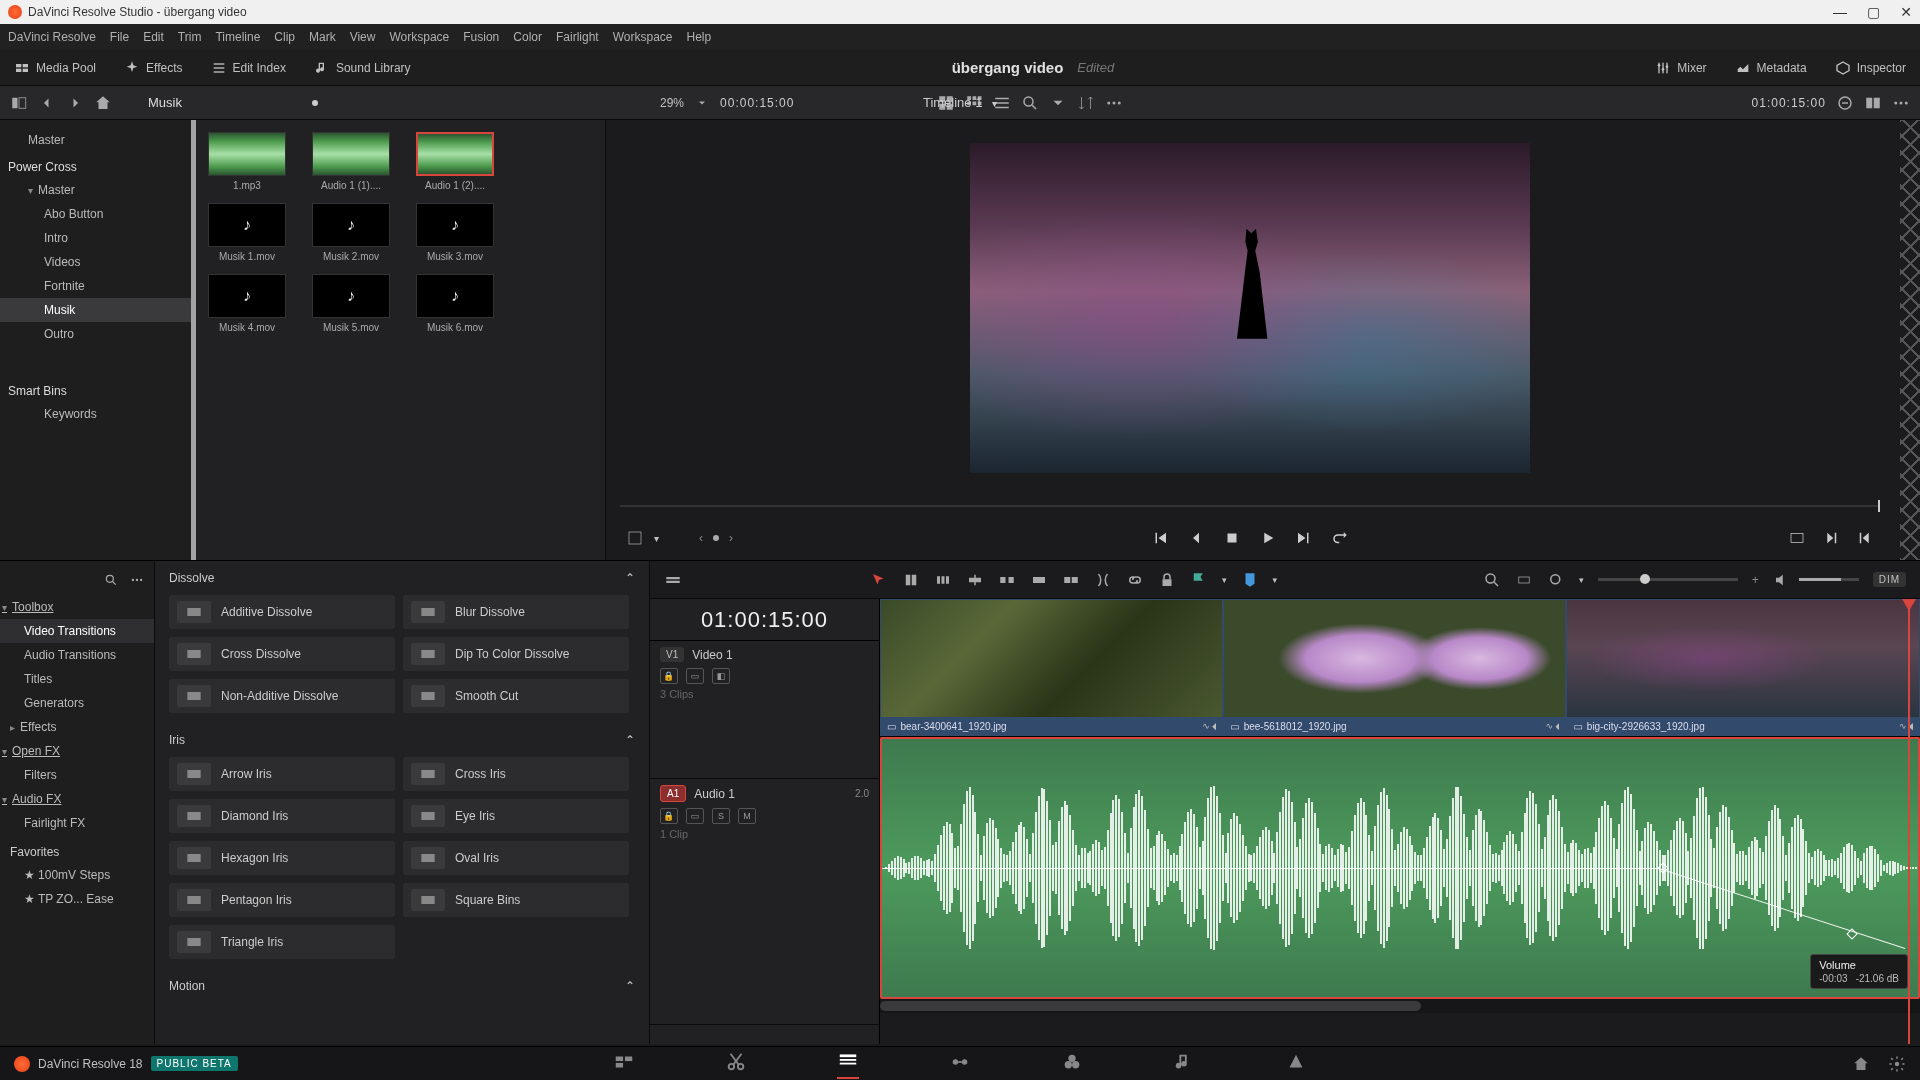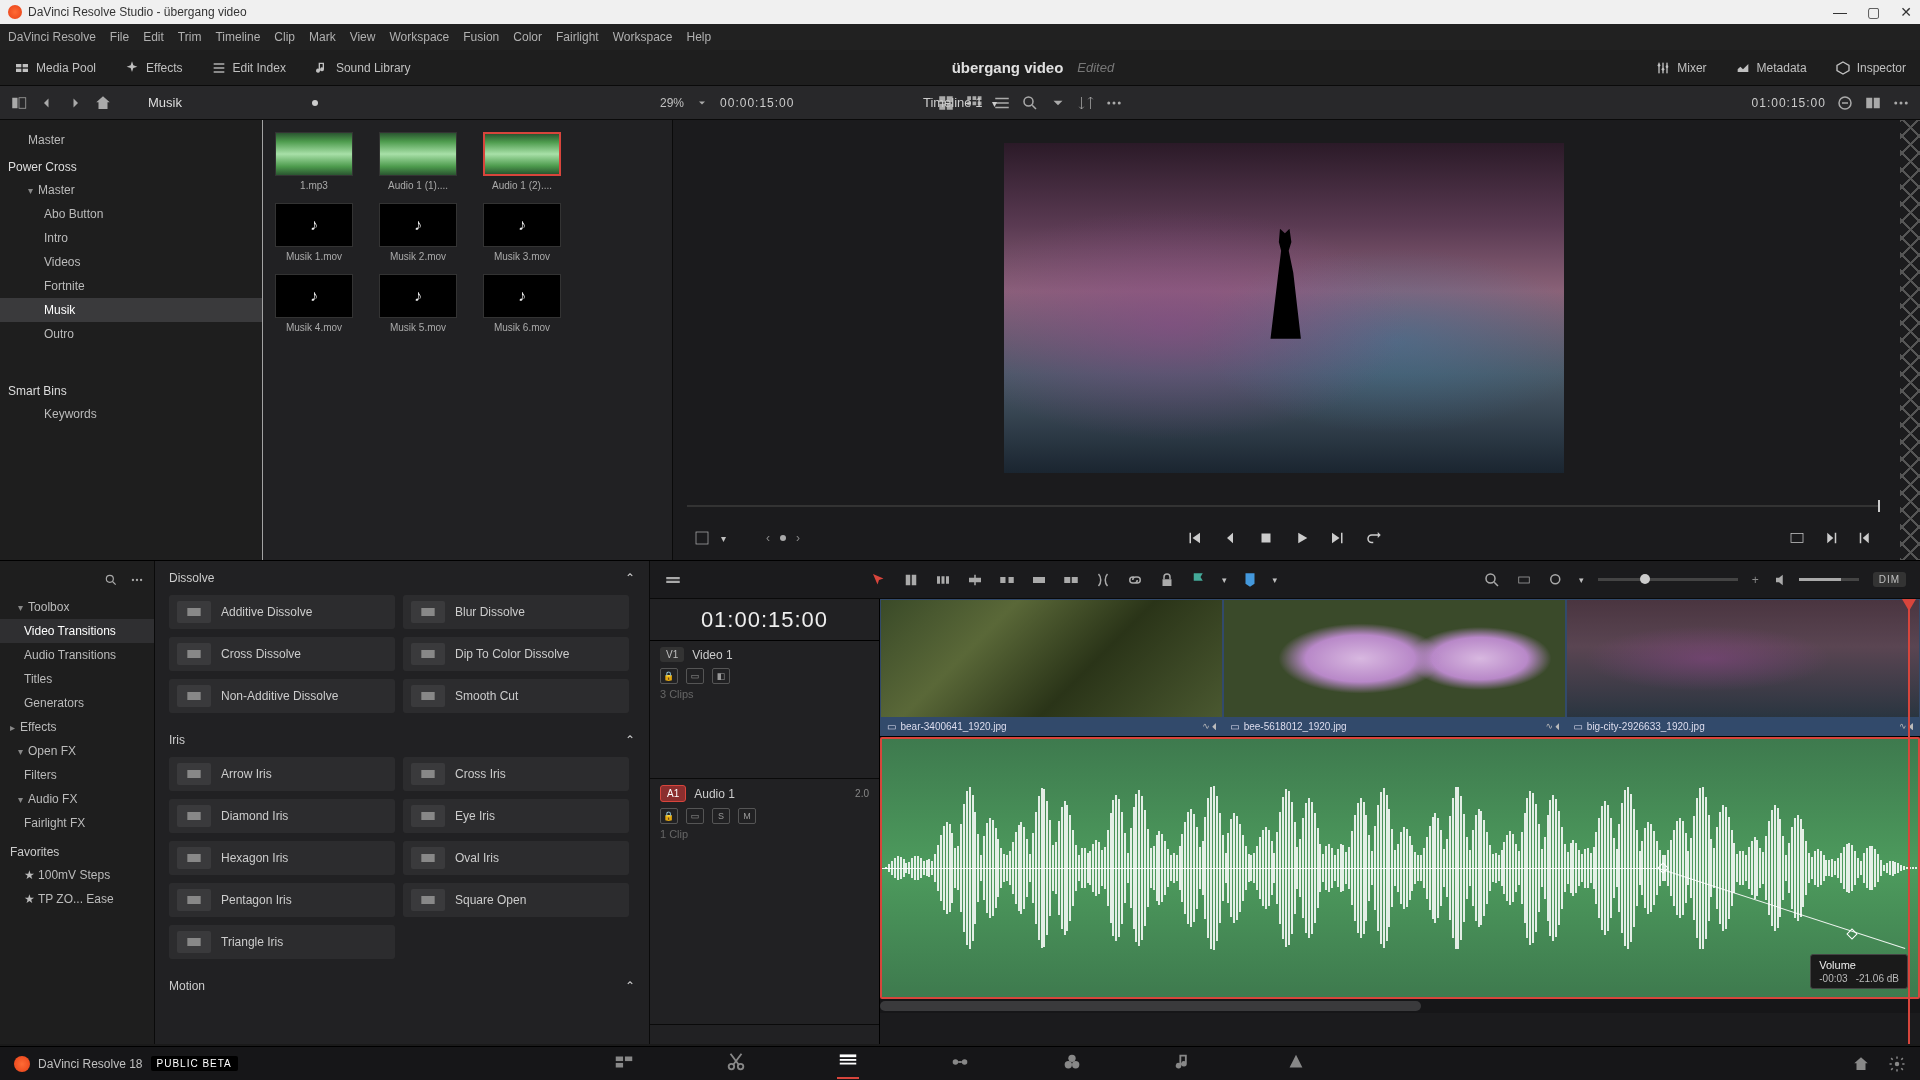--- a/index.html
+++ b/index.html
@@ -32,21 +32,21 @@
 .subbar .dot { width:6px; height:6px; border-radius:50%; background:#ccc; }
 .subbar .mid { position:absolute; left:660px; display:flex; align-items:center; gap:12px; }
 .subbar .tc { letter-spacing:1px; color:#ccc; }
 .subbar .tlname { position:absolute; left:50%; transform:translateX(-50%); color:#ccc; font-size:13px; }
 
 
 .row1 { display:flex; height:440px; }
 .row2 { display:flex; height:484px; border-top:1px solid #000; }
 
 
-.tree { width:263px; background:#1e1e1e; border-right:1px solid #a3a3a3; padding:8px 0; overflow:hidden; }
+.tree { width:196px; background:#1e1e1e; border-right:5px solid #a3a3a3; padding:8px 0; overflow:hidden; }
 .tree .n { padding:5px 12px; cursor:pointer; color:#bbb; }
 .tree .n.l1 { padding-left:28px; }
 .tree .n.l2 { padding-left:44px; }
 .tree .sel { background:#3a3a3c; color:#fff; }
 .tree .hdr { padding:8px 8px 4px 8px; color:#ddd; font-size:12px; }
 .tree .exp::before { content:"▾"; margin-right:5px; font-size:10px; color:#888; }
 
 
 .thumbs { width:410px; background:#212123; padding:12px; display:flex; flex-wrap:wrap; align-content:flex-start; gap:12px 26px; border-right:1px solid #0a0a0a; }
 .clip { width:78px; display:flex; flex-direction:column; align-items:center; gap:4px; cursor:pointer; }
@@ -75,21 +75,21 @@
 
 .zigzag { width:26px; background:#1b1b1d; position:relative; overflow:hidden; }
 .zigzag::before { content:""; position:absolute; top:0; bottom:0; right:0; width:20px;
   background:repeating-linear-gradient(135deg,#555 0 2px,transparent 2px 12px),repeating-linear-gradient(45deg,#555 0 2px,transparent 2px 12px); }
 
 
 .fx { width:155px; background:#1e1e1e; border-right:1px solid #0a0a0a; padding-top:4px; }
 .fx .topbar { height:30px; display:flex; align-items:center; justify-content:flex-end; gap:12px; padding:0 10px; }
 .fx .cat { padding:5px 10px 5px 24px; cursor:pointer; color:#bbb; font-size:12px; }
 .fx .cat.sel { color:#fff; background:#2f2f31; }
-.fx .cat.p { padding-left:18px; }
+.fx .cat.p { padding-left:2px;text-decoration:underline; }
 .fx .cat.p::before { content:"▾"; margin-right:5px; font-size:10px; color:#888; }
 .fx .cat.pc::before { content:"▸"; margin-right:5px; font-size:10px; color:#888; }
 .fx .cat.pc { padding-left:10px; }
 .fx .hdr2 { padding:10px 10px 4px 10px; color:#ccc; }
 .fx .fav { padding:5px 10px 5px 24px; color:#bbb; font-size:12px; }
 
 
 .trans { width:495px; background:#212123; overflow:hidden; border-right:1px solid #0a0a0a; }
 .trans .grp { padding:10px 14px 6px 14px; color:#ccc; display:flex; justify-content:space-between; }
 .trans .grid { display:flex; flex-wrap:wrap; gap:8px; padding:4px 14px 10px 14px; }
@@ -151,21 +151,21 @@
 .tooltip { position:absolute; background:#1a1a1a; border:1px solid #444; padding:4px 8px; border-radius:3px; font-size:11px; color:#eee; z-index:50; }
 .tooltip .t2 { font-size:10px; color:#bbb; margin-top:2px; display:flex; gap:8px; }
 
 
 .pagebar { position:absolute; bottom:0; left:0; right:0; height:34px; background:#161618; display:flex; align-items:center; justify-content:center; gap:90px; border-top:1px solid #000; }
 .pagebar svg { width:22px; height:22px; fill:#888; cursor:pointer; }
 .pagebar .active svg { fill:#fff; }
 .pagebar .active { border-bottom:2px solid #d8453c; padding-bottom:4px; }
 .pagebar .ver { position:absolute; left:14px; display:flex; align-items:center; gap:8px; }
 .pagebar .ver .logo2 { width:16px; height:16px; background:radial-gradient(circle,#ff6b35 0%,#e84118 100%); border-radius:50%; }
-.pagebar .ver .beta { background:#000000; color:#fff; padding:2px 6px; border-radius:2px; font-size:10px; letter-spacing:1px; }
+.pagebar .ver .beta { background:#0f766e; color:#fff; padding:2px 6px; border-radius:2px; font-size:10px; letter-spacing:1px; }
 .pagebar .rico { position:absolute; right:14px; display:flex; gap:18px; }
 .pagebar .rico svg { width:18px; height:18px; }
 
 .tl .hscroll { height:14px; background:#161618; position:relative; }
 .tl .hscroll .thumb { position:absolute; left:0; width:52%; top:2px; bottom:2px; background:#3a3a3c; border-radius:6px; }
 </style>
 </head>
 <body>
 
 <div class="titlebar">
@@ -598,21 +598,21 @@
             </svg>
           </div>
           <span>Pentagon Iris</span>
         </div>
         <div class="item">
           <div class="ti">
             <svg viewBox="0 0 24 24">
               <rect x="2" y="6" width="20" height="12"></rect>
             </svg>
           </div>
-          <span>Square Open</span>
+          <span>Square Bins</span>
         </div>
         <div class="item">
           <div class="ti">
             <svg viewBox="0 0 24 24">
               <rect x="2" y="6" width="20" height="12"></rect>
             </svg>
           </div>
           <span>Triangle Iris</span>
         </div>
       </div>

